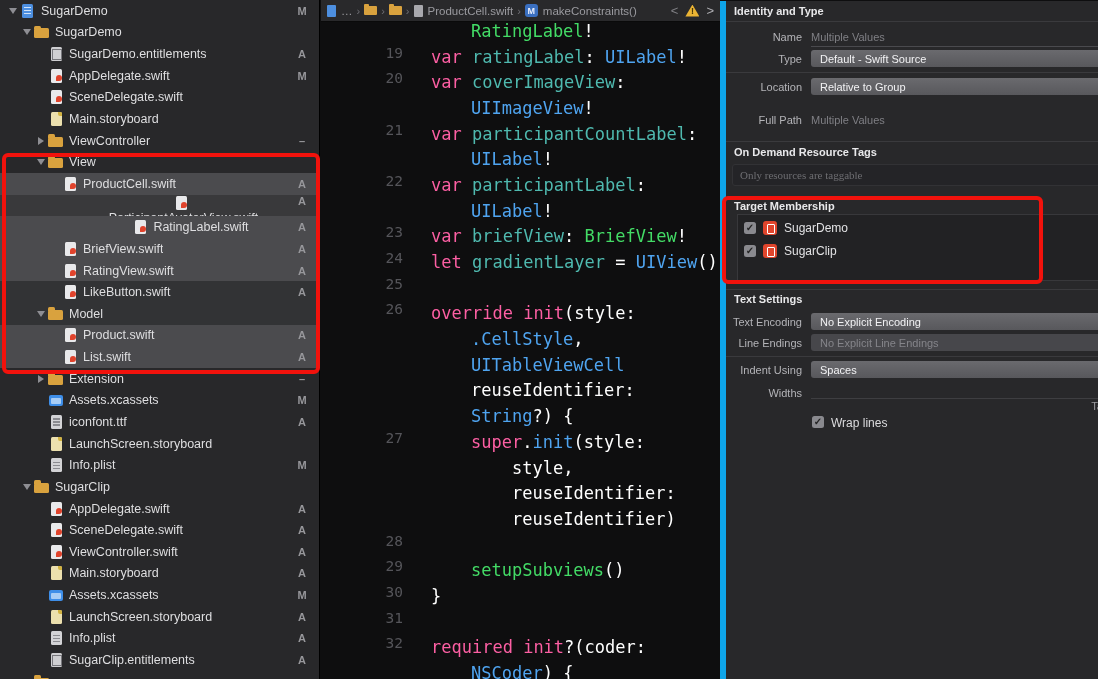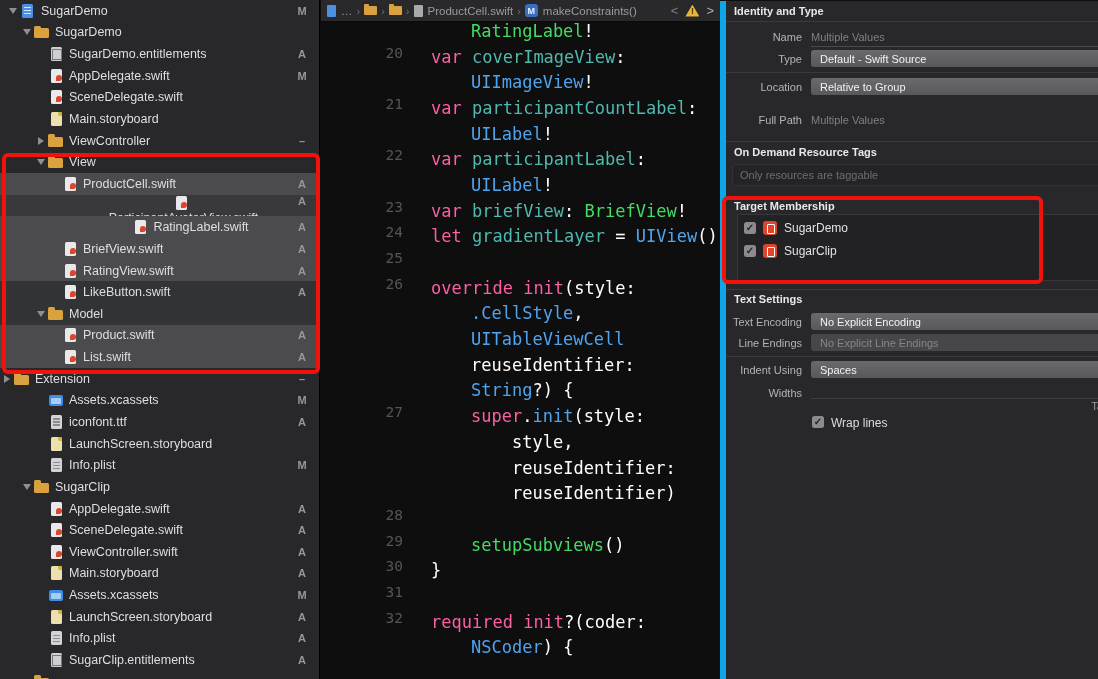--- a/index.html
+++ b/index.html
@@ -78,21 +78,21 @@
   .inspector { position:absolute; left:720px; top:1px; width:419px; height:679px; background:#28282a; border-left:6px solid #0ea5e9; font-size:11px; }
   .isec-h { position:absolute; left:8px; color:#e8e8ea; font-weight:bold; font-size:11px; }
   .hairline { position:absolute; left:0; width:378px; height:1px; background:#3a3a3d; }
   .ilabel { position:absolute; width:76px; text-align:right; color:#b4b4b8; }
   .ifield-text { position:absolute; left:85px; color:#7f7f84; }
   .ifield-underline { position:absolute; left:85px; right:0; height:1px; background:#4a4a4e; }
   .dd { position:absolute; left:85px; right:0; height:17px; border-radius:3px;
         background:linear-gradient(#6a6a6e,#58585c); color:#f2f2f4; display:flex; align-items:center; padding-left:9px; }
   .dd.disabled { background:#47474b; color:#85858a; }
   .note-box { position:absolute; left:6px; right:0; height:22px; background:#242427; border:1px solid #323235; border-radius:3px; }
-  .note-text { position:absolute; left:14px; color:#6e6e72; }
+  .note-text { position:absolute; left:14px; color:#6e6e72;font-family:Liberation Serif, serif; }
   .member-box { position:absolute; left:11px; right:0; height:67px; background:#222224; border:1px solid #38383b; }
   .mrow { display:flex; align-items:center; height:20px; padding-left:6px; gap:7px; color:#e2e2e4; font-size:12px; margin-top:3px; }
   .cbx { width:12px; height:12px; background:#8a8a8f; border-radius:2.5px; color:#222; font-size:10px; font-weight:bold; line-height:12px; text-align:center; flex:none; }
   .appicon { width:14px; height:14px; background:#e0452c; border-radius:3px; position:relative; flex:none; }
   .appicon::after { content:""; position:absolute; left:3.5px; top:2.5px; width:6px; height:8px; border:1.4px solid #fff; border-radius:1px; background:transparent; }
   .tab-label { position:absolute; color:#9a9a9e; }
   .wrap-label { position:absolute; color:#dcdcde; font-size:12px; }
 </style>
 </head>
 <body>
@@ -234,21 +234,21 @@
         <span class="badge">A</span>
       </div>
       <div class="srow sel" style="padding-left: 48px;">
         <span class="disc"></span>
         <span class="sicon">
           <span class="i-page i-swift"></span>
         </span>
         <span class="slabel">List.swift</span>
         <span class="badge">A</span>
       </div>
-      <div class="srow" style="">
+      <div class="srow" style="padding-left: 34px;">
         <span class="disc">
           <span class="tri-right"></span>
         </span>
         <span class="sicon">
           <span class="i-folder"></span>
         </span>
         <span class="slabel">Extension</span>
         <span class="badge">–</span>
       </div>
       <div class="srow" style="padding-left: 34px;">
@@ -380,20 +380,21 @@
       <span class="jb-m">M</span>
       <span>makeConstraints()</span>
       <span class="jb-right">
         <span class="jb-nav">&lt;</span>
         <span class="warn"></span>
         <span class="jb-nav fwd">&gt;</span>
       </span>
     </div>
     <div class="code" id="code">
         <div class="crow"><span class="lnum"></span><span class="ctext i1"><span class="g">RatingLabel</span><span class="w">!</span></span></div>
+        <div class="crow"><span class="lnum">19</span><span class="ctext"><span class="k">var</span><span class="w"> </span><span class="p">ratingLabel</span><span class="w">: </span><span class="t">UILabel</span><span class="w">!</span></span></div>
         <div class="crow"><span class="lnum">20</span><span class="ctext"><span class="k">var</span><span class="w"> </span><span class="p">coverImageView</span><span class="w">:</span></span></div>
         <div class="crow"><span class="lnum"></span><span class="ctext i1"><span class="t">UIImageView</span><span class="w">!</span></span></div>
         <div class="crow"><span class="lnum">21</span><span class="ctext"><span class="k">var</span><span class="w"> </span><span class="p">participantCountLabel</span><span class="w">:</span></span></div>
         <div class="crow"><span class="lnum"></span><span class="ctext i1"><span class="t">UILabel</span><span class="w">!</span></span></div>
         <div class="crow"><span class="lnum">22</span><span class="ctext"><span class="k">var</span><span class="w"> </span><span class="p">participantLabel</span><span class="w">:</span></span></div>
         <div class="crow"><span class="lnum"></span><span class="ctext i1"><span class="t">UILabel</span><span class="w">!</span></span></div>
         <div class="crow"><span class="lnum">23</span><span class="ctext"><span class="k">var</span><span class="w"> </span><span class="p">briefView</span><span class="w">: </span><span class="g">BriefView</span><span class="w">!</span></span></div>
         <div class="crow"><span class="lnum">24</span><span class="ctext"><span class="k">let</span><span class="w"> </span><span class="p">gradientLayer</span><span class="w"> = </span><span class="t">UIView</span><span class="w">()</span></span></div>
         <div class="crow"><span class="lnum">25</span><span class="ctext"></span></div>
         <div class="crow"><span class="lnum">26</span><span class="ctext"><span class="k">override</span><span class="w"> </span><span class="k">init</span><span class="w">(style:</span></span></div>

